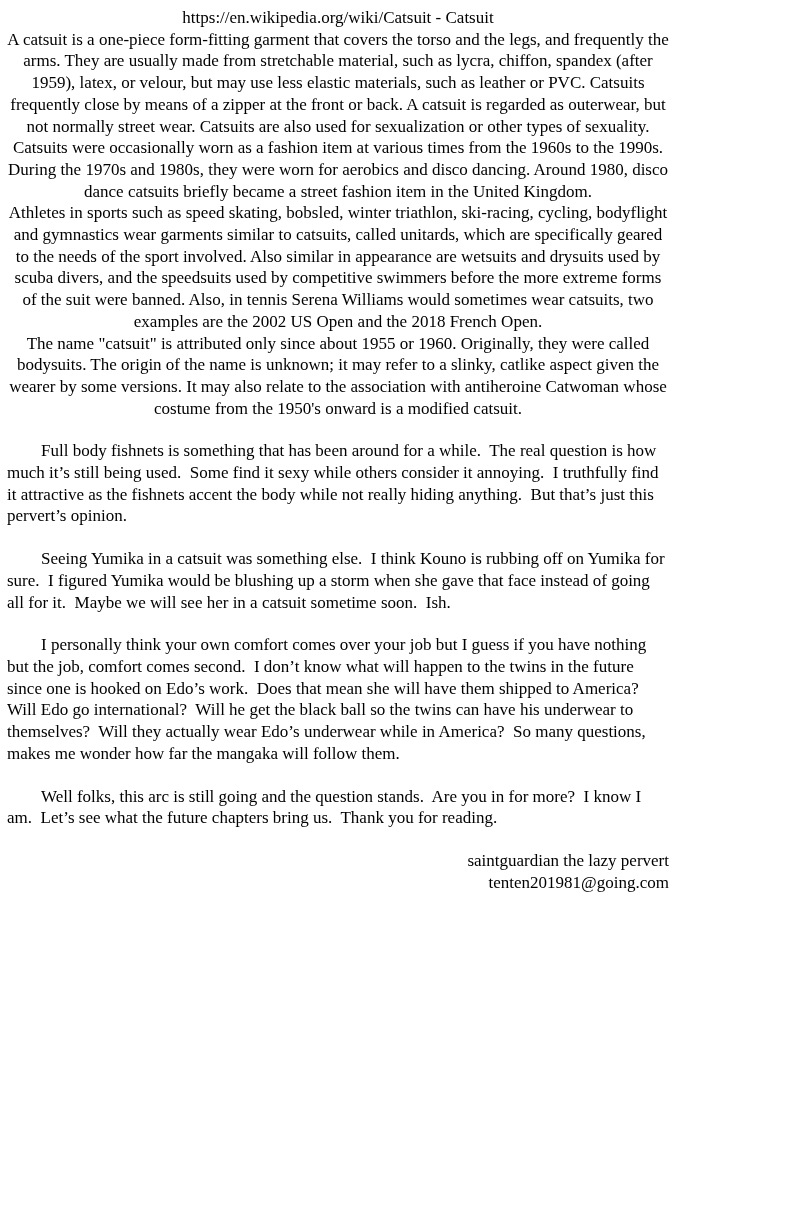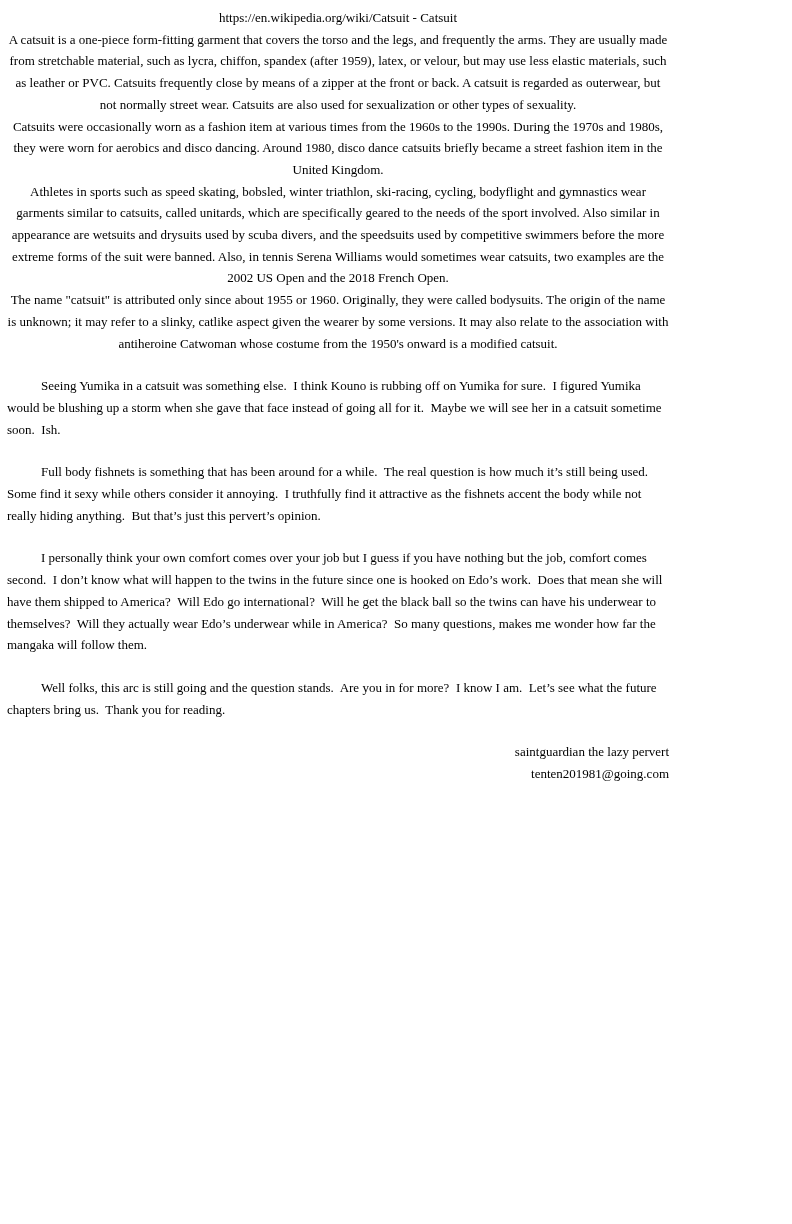--- a/index.html
+++ b/index.html
@@ -12,21 +12,21 @@
     height: 1224px;
     font-family: "Liberation Serif", "DejaVu Serif", serif;
     color: #000000;
     overflow: hidden;
   }
   .page {
     box-sizing: border-box;
     width: 676px;
     min-height: 1224px;
     padding: 7px 7px 0 7px;
-    font-size: 13px;
+    font-size: 17px;
     line-height: 21.7px;
   }
   
   .wiki {
     text-align: center;
   }
   .wiki p, .wiki .src {
     margin: 0;
   }
   
@@ -59,20 +59,20 @@
 
   <header class="wiki">
     <div class="src"><span>https://en.wikipedia.org/wiki/Catsuit - Catsuit</span></div>
     <p>A catsuit is a one-piece form-fitting garment that covers the torso and the legs, and frequently the arms. They are usually made from stretchable material, such as lycra, chiffon, spandex (after 1959), latex, or velour, but may use less elastic materials, such as leather or PVC. Catsuits frequently close by means of a zipper at the front or back. A catsuit is regarded as outerwear, but not normally street wear. Catsuits are also used for sexualization or other types of sexuality.</p>
     <p>Catsuits were occasionally worn as a fashion item at various times from the 1960s to the 1990s. During the 1970s and 1980s, they were worn for aerobics and disco dancing. Around 1980, disco dance catsuits briefly became a street fashion item in the United Kingdom.</p>
     <p>Athletes in sports such as speed skating, bobsled, winter triathlon, ski-racing, cycling, bodyflight and gymnastics wear garments similar to catsuits, called unitards, which are specifically geared to the needs of the sport involved. Also similar in appearance are wetsuits and drysuits used by scuba divers, and the speedsuits used by competitive swimmers before the more extreme forms of the suit were banned. Also, in tennis Serena Williams would sometimes wear catsuits, two examples are the 2002 US Open and the 2018 French Open.</p>
     <p>The name "catsuit" is attributed only since about 1955 or 1960. Originally, they were called bodysuits. The origin of the name is unknown; it may refer to a slinky, catlike aspect given the wearer by some versions. It may also relate to the association with antiheroine Catwoman whose costume from the 1950's onward is a modified catsuit.</p>
   </header>
 
   <section class="letter">
+    <p class="para">Full body fishnets is something that has been around for a while.  The real question is how much it’s still being used.  Some find it sexy while others consider it annoying.  I truthfully find it attractive as the fishnets accent the body while not really hiding anything.  But that’s just this pervert’s opinion.</p>
     <p class="para">Seeing Yumika in a catsuit was something else.  I think Kouno is rubbing off on Yumika for sure.  I figured Yumika would be blushing up a storm when she gave that face instead of going all for it.  Maybe we will see her in a catsuit sometime soon.  Ish.</p>
-    <p class="para">Full body fishnets is something that has been around for a while.  The real question is how much it’s still being used.  Some find it sexy while others consider it annoying.  I truthfully find it attractive as the fishnets accent the body while not really hiding anything.  But that’s just this pervert’s opinion.</p>
     <p class="para">I personally think your own comfort comes over your job but I guess if you have nothing but the job, comfort comes second.  I don’t know what will happen to the twins in the future since one is hooked on Edo’s work.  Does that mean she will have them shipped to America?  Will Edo go international?  Will he get the black ball so the twins can have his underwear to themselves?  Will they actually wear Edo’s underwear while in America?  So many questions, makes me wonder how far the mangaka will follow them.</p>
     <p class="para">Well folks, this arc is still going and the question stands.  Are you in for more?  I know I am.  Let’s see what the future chapters bring us.  Thank you for reading.</p>
     <p class="signature"><span>saintguardian the lazy pervert</span><br><span>tenten201981@going.com</span></p>
   </section>
 
 </div>
 
 </body></html>

